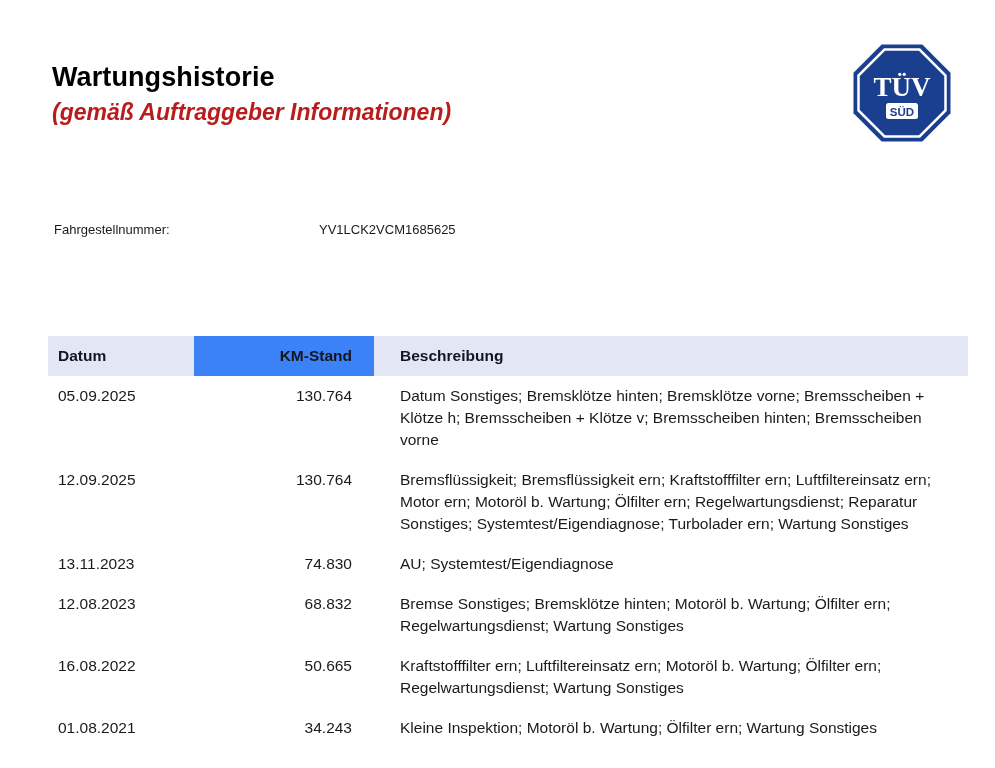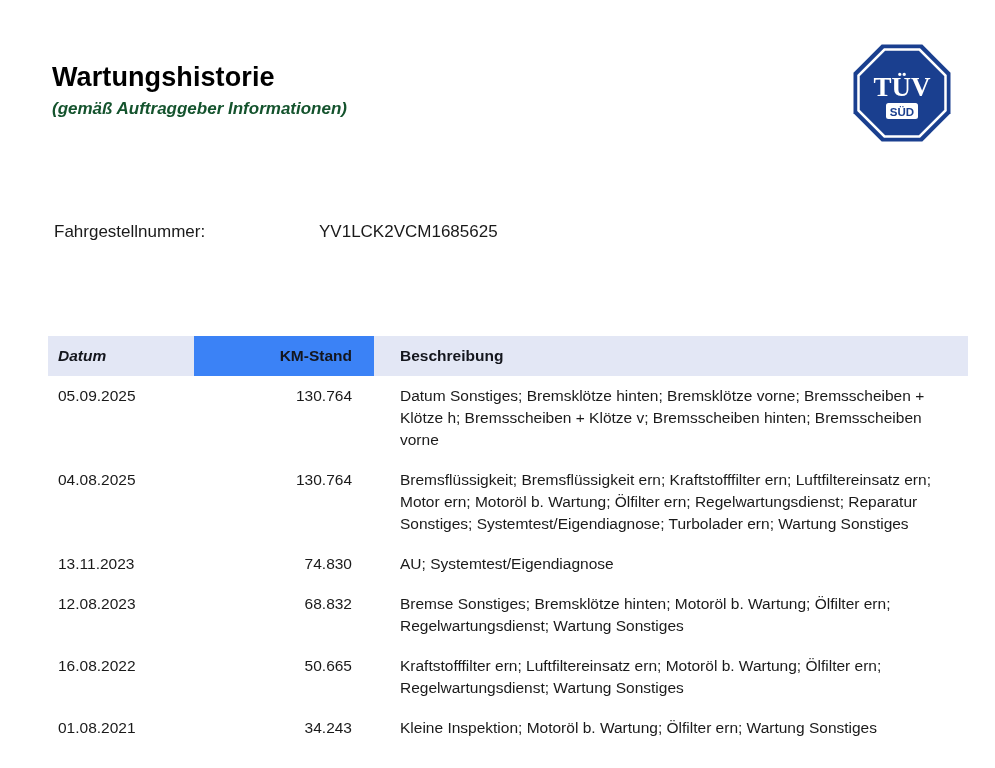--- a/index.html
+++ b/index.html
@@ -31,24 +31,24 @@
   }
   .doc-title {
     font-size: 27px;
     font-weight: bold;
     letter-spacing: 0.1px;
     color: #000000;
     margin: 0;
     line-height: 1.15;
   }
   .doc-subtitle {
-    font-size: 17px;
+    font-size: 23px;
     font-style: italic;
     font-weight: bold;
-    color: #14532d;
+    color: #b91c1c;
     margin: 6px 0 0 0;
     line-height: 1.15;
   }
 
   
   .logo-wrap {
     position: absolute;
     right: 44px;
     top: 44px;
     width: 98px;
@@ -62,21 +62,21 @@
   .meta {
     position: absolute;
     left: 54px;
     top: 222px;
     width: 890px;
   }
   .meta-row {
     display: flex;
     align-items: baseline;
     margin-bottom: 17px;
-    font-size: 17px;
+    font-size: 13px;
   }
   .meta-label {
     width: 265px;
     flex: 0 0 265px;
     color: #1a1a1a;
   }
   .meta-value {
     color: #1a1a1a;
   }
 
@@ -147,33 +147,33 @@
     <div class="meta-row">
       <div class="meta-label">Fahrgestellnummer:</div>
       <div class="meta-value">YV1LCK2VCM1685625</div>
     </div>
   </div>
 
   <div class="table-wrap">
     <table class="history">
       <thead>
         <tr>
-          <th class="col-date" style="background: rgb(227, 231, 245); font-style: italic;">Datum</th>
+          <th class="col-date" style="background: rgb(227, 231, 245);">Datum</th>
           <th class="col-km" style="background: #3b82f6;">KM-Stand</th>
           <th class="col-desc" style="background: rgb(227, 231, 245);">Beschreibung</th>
         </tr>
       </thead>
       <tbody id="history-body">
           <tr>
             <td class="cell-date">05.09.2025</td>
             <td class="cell-km">130.764</td>
             <td class="cell-desc">Datum Sonstiges; Bremsklötze hinten; Bremsklötze vorne; Bremsscheiben + Klötze h; Bremsscheiben + Klötze v; Bremsscheiben hinten; Bremsscheiben vorne</td>
           </tr>
           <tr>
-            <td class="cell-date">04.08.2025</td>
+            <td class="cell-date">12.09.2025</td>
             <td class="cell-km">130.764</td>
             <td class="cell-desc">Bremsflüssigkeit; Bremsflüssigkeit ern; Kraftstofffilter ern; Luftfiltereinsatz ern; Motor ern; Motoröl b. Wartung; Ölfilter ern; Regelwartungsdienst; Reparatur Sonstiges; Systemtest/Eigendiagnose; Turbolader ern; Wartung Sonstiges</td>
           </tr>
           <tr>
             <td class="cell-date">13.11.2023</td>
             <td class="cell-km">74.830</td>
             <td class="cell-desc">AU; Systemtest/Eigendiagnose</td>
           </tr>
           <tr>
             <td class="cell-date">12.08.2023</td>

